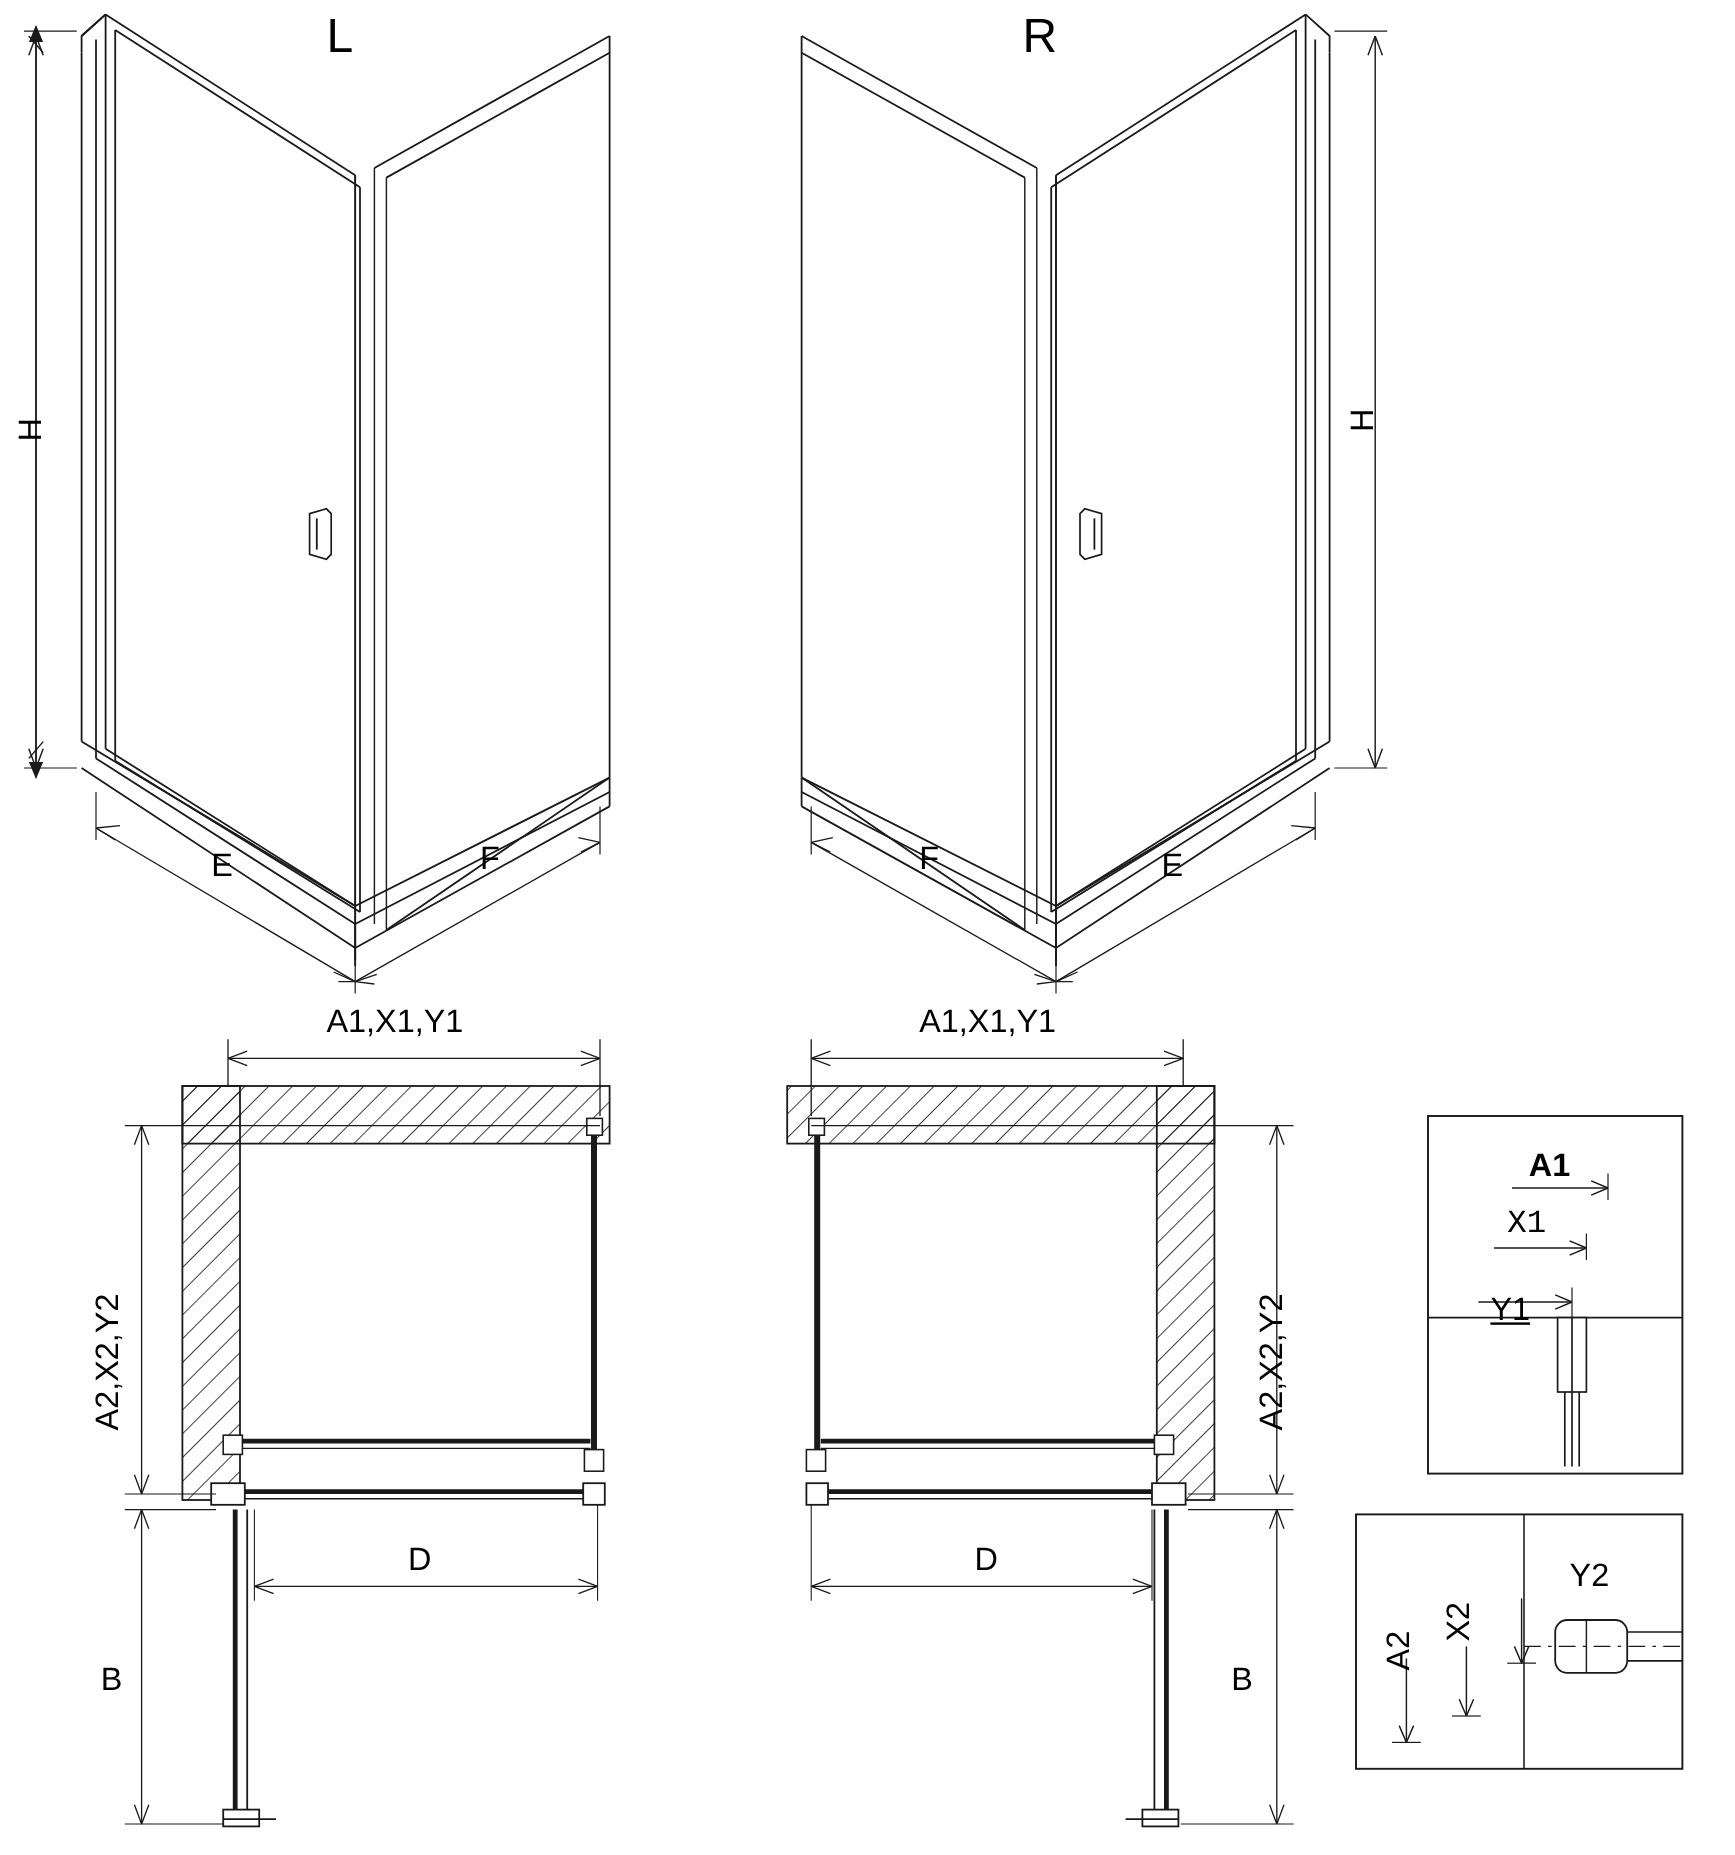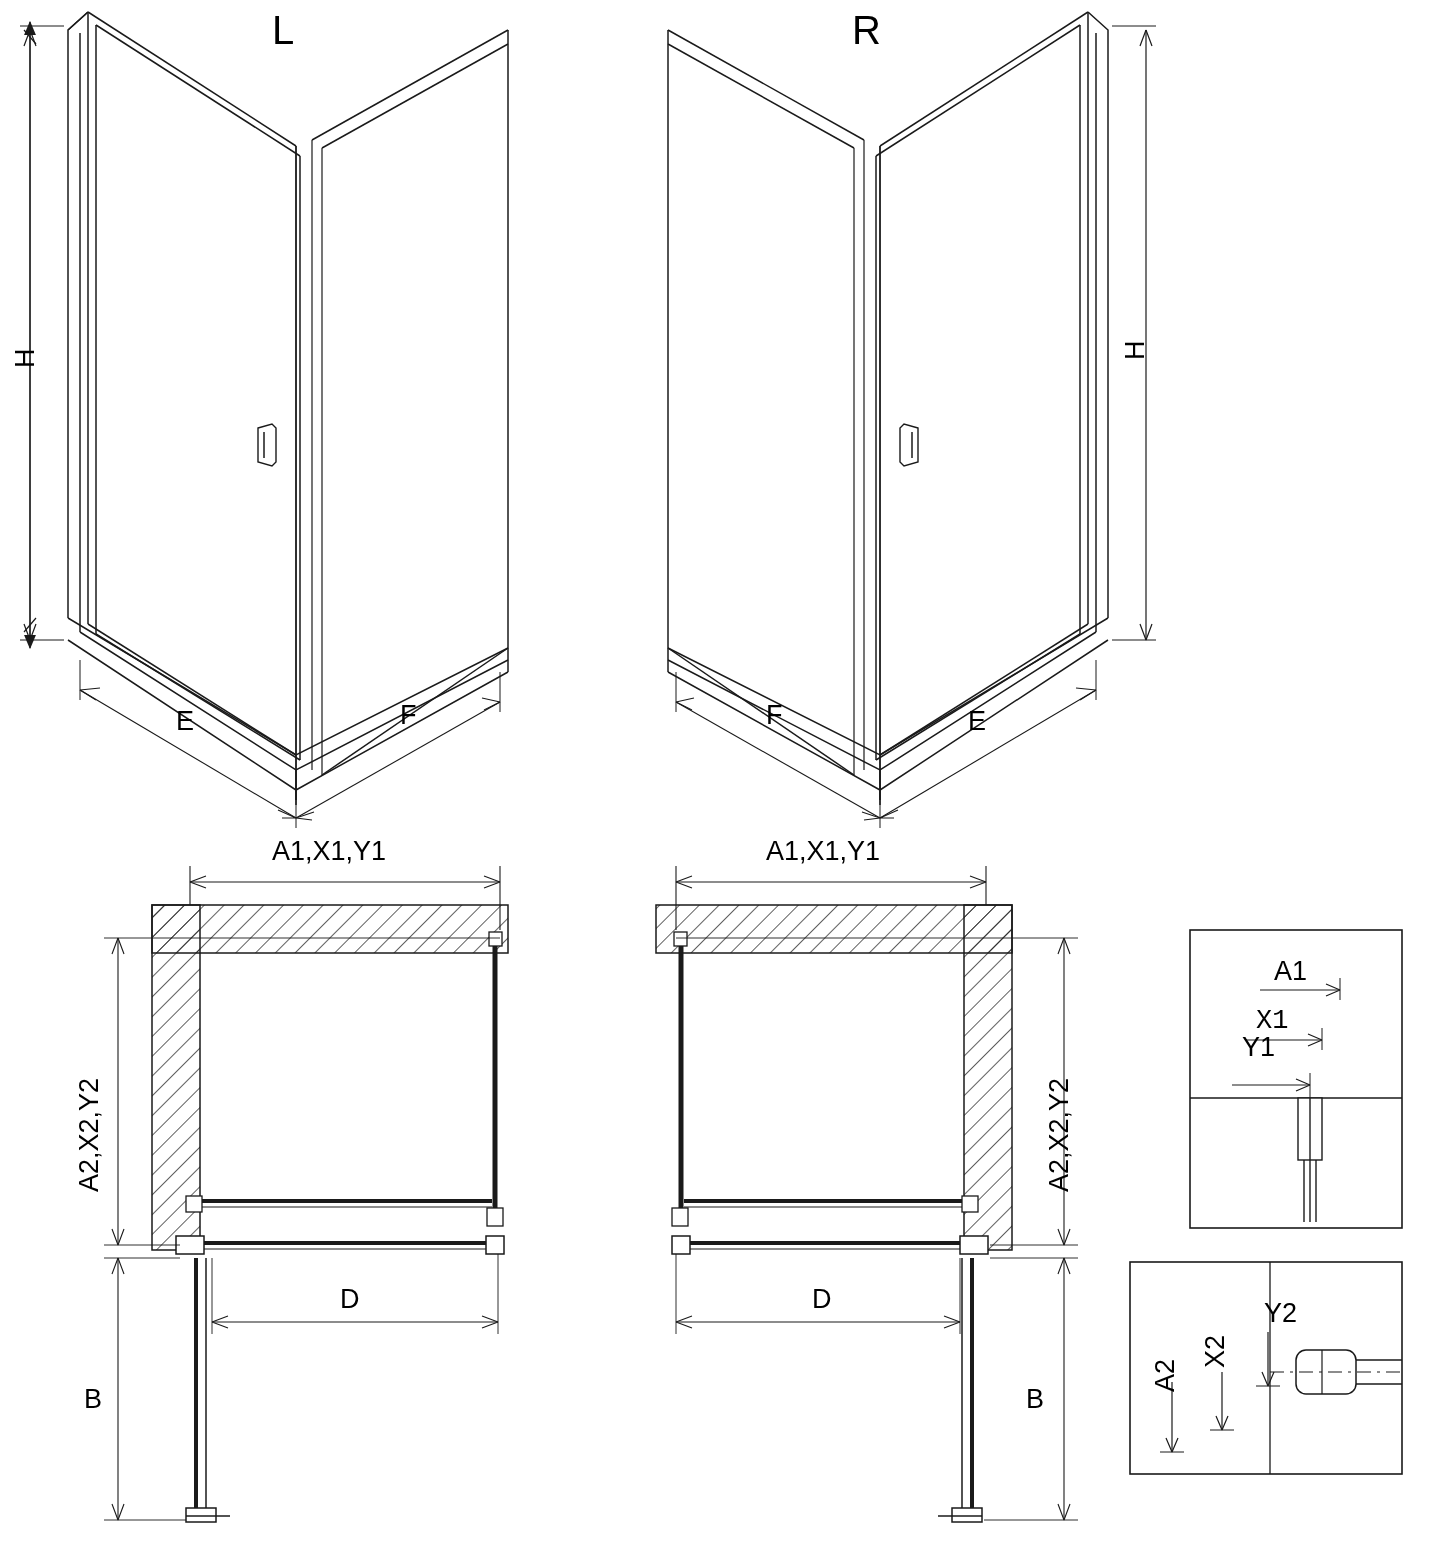--- a/index.html
+++ b/index.html
@@ -327,21 +327,21 @@
   <div class="lbl dim" style="left:272px; top:838px;">A1,X1,Y1</div>
   <div class="lbl dim rotneg" style="left:76px; top:1192px;">A2,X2,Y2</div>
   <div class="lbl dim" style="left:340px; top:1286px;">D</div>
   <div class="lbl dim" style="left:84px; top:1386px;">B</div>
 
   <div class="lbl dim" style="left:766px; top:838px;">A1,X1,Y1</div>
   <div class="lbl dim rotneg" style="left:1046px; top:1192px;">A2,X2,Y2</div>
   <div class="lbl dim" style="left:812px; top:1286px;">D</div>
   <div class="lbl dim" style="left:1026px; top:1386px;">B</div>
 
-  <div class="lbl dim" style="left:1274px; top:958px;">A1</div>
+  <div class="lbl dim" style="left:1274px; top:958px;font-weight:bold;">A1</div>
   <div class="lbl dim" style="left:1256px; top:1008px;font-family:Liberation Mono, monospace;">X1</div>
-  <div class="lbl dim" style="left:1242px; top:1034px;">Y1</div>
+  <div class="lbl dim" style="left:1242px; top:1078px;text-decoration:underline;">Y1</div>
 
   <div class="lbl dim rotneg" style="left:1152px; top:1392px;">A2</div>
   <div class="lbl dim rotneg" style="left:1202px; top:1368px;">X2</div>
-  <div class="lbl dim" style="left:1264px; top:1300px;">Y2</div>
+  <div class="lbl dim" style="left:1308px; top:1300px;">Y2</div>
 
 </div>
 
 </body></html>

